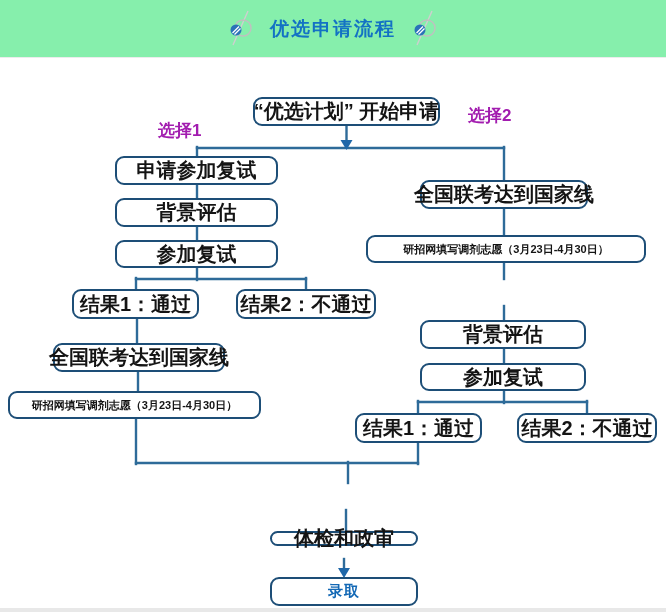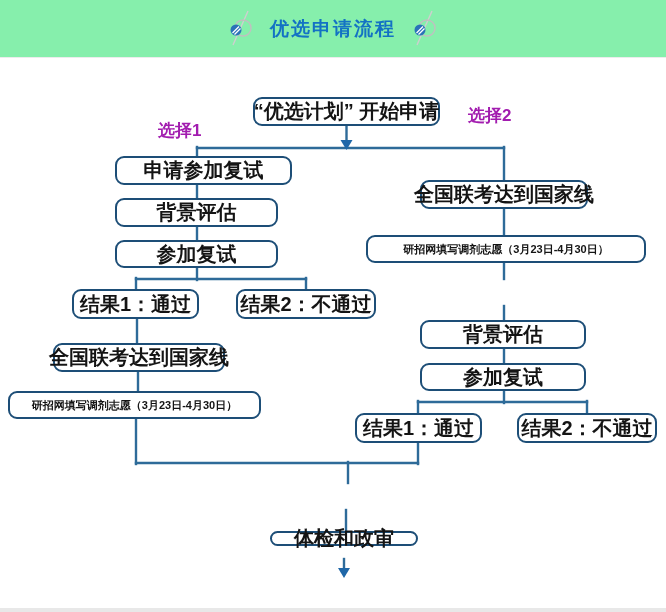--- a/index.html
+++ b/index.html
@@ -89,31 +89,32 @@
     </g>
     <polygon points="340.5,140 352.5,140 346.5,150" fill="#1f67a8"></polygon>
     <polygon points="338,568 350,568 344,578" fill="#1f67a8"></polygon>
   </svg>
 
   <div class="node" style="left:253px;top:97px;width:187px;height:29px">“优选计划” 开始申请</div>
 
   <div class="choice" style="left:158px;top:119px">选择1</div>
   <div class="choice" style="left:468px;top:104px">选择2</div>
 
-  <div class="node" style="left:115px;top:156px;width:177px;height:29px">申请参加复试</div>
+  <div class="node" style="left:115px;top:156px;width:163px;height:29px">申请参加复试</div>
   <div class="node" style="left:115px;top:198px;width:163px;height:29px">背景评估</div>
   <div class="node" style="left:115px;top:240px;width:163px;height:28px">参加复试</div>
   <div class="node" style="left:72px;top:289px;width:127px;height:30px">结果1：通过</div>
   <div class="node" style="left:236px;top:289px;width:140px;height:30px">结果2：不通过</div>
   <div class="node" style="left:53px;top:343px;width:172px;height:29px">全国联考达到国家线</div>
   <div class="node small" style="left:8px;top:391px;width:253px;height:28px">研招网填写调剂志愿（3月23日-4月30日）</div>
 
   <div class="node" style="left:420px;top:180px;width:168px;height:29px">全国联考达到国家线</div>
   <div class="node small" style="left:366px;top:235px;width:280px;height:28px">研招网填写调剂志愿（3月23日-4月30日）</div>
   <div class="node" style="left:420px;top:320px;width:166px;height:29px">背景评估</div>
   <div class="node" style="left:420px;top:363px;width:166px;height:28px">参加复试</div>
   <div class="node" style="left:355px;top:413px;width:127px;height:30px">结果1：通过</div>
   <div class="node" style="left:517px;top:413px;width:140px;height:30px">结果2：不通过</div>
 
   <div class="node" style="left:270px;top:531px;width:148px;height:15px">体检和政审</div>
+  <div class="node final" style="left:270px;top:577px;width:148px;height:29px">录取</div>
 
   <div class="bottom-edge"></div>
 </div>
 
 </body></html>

